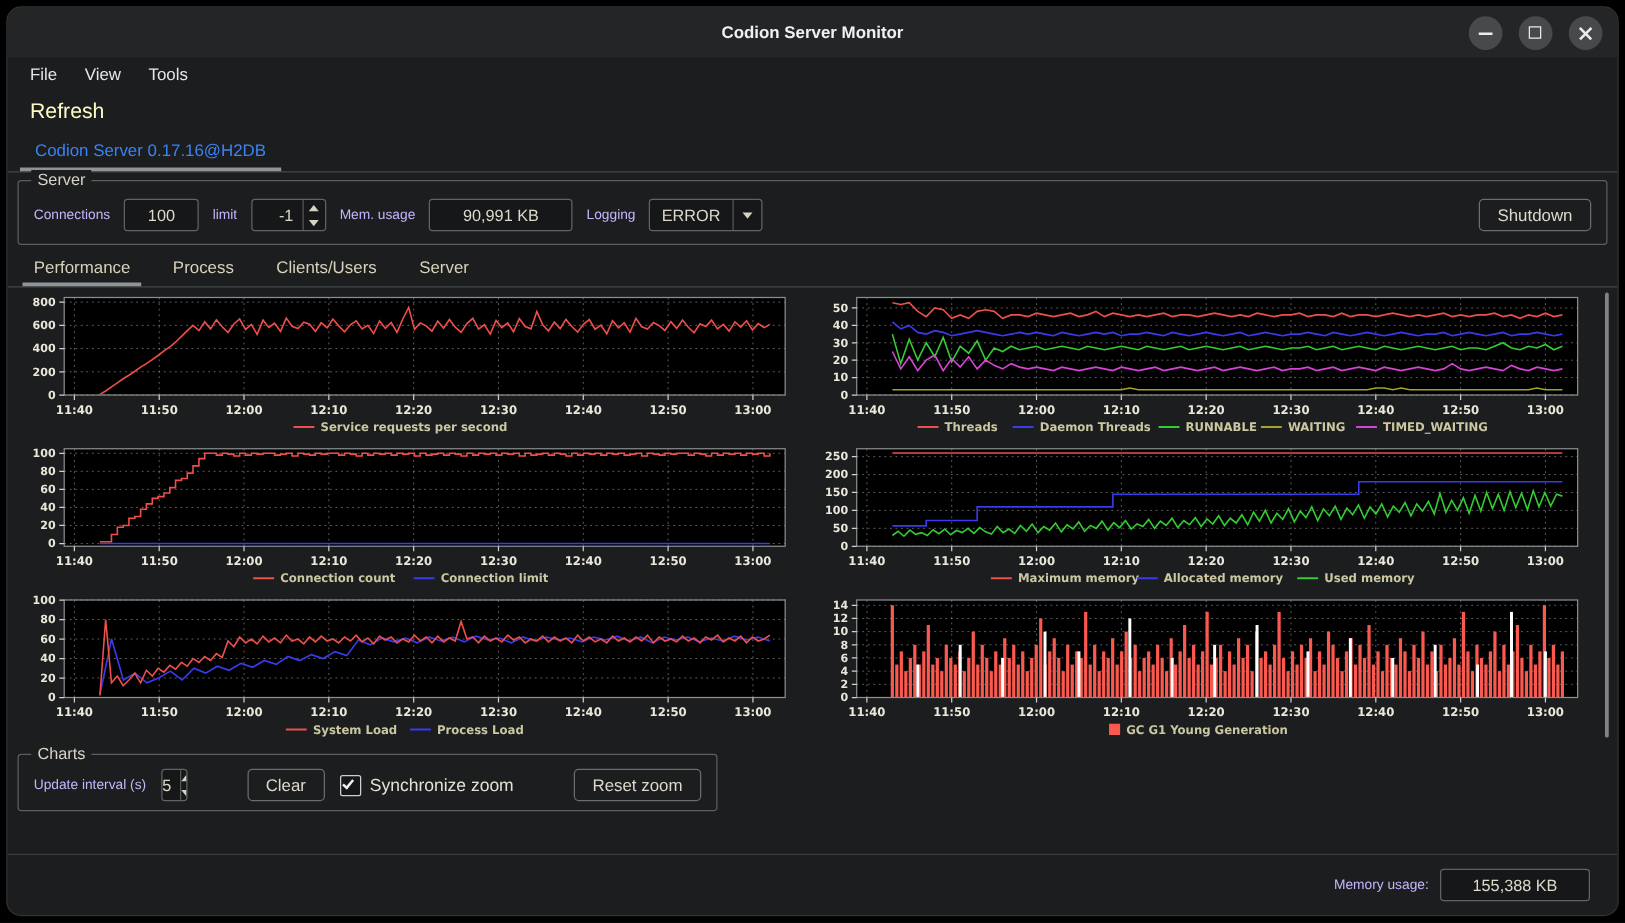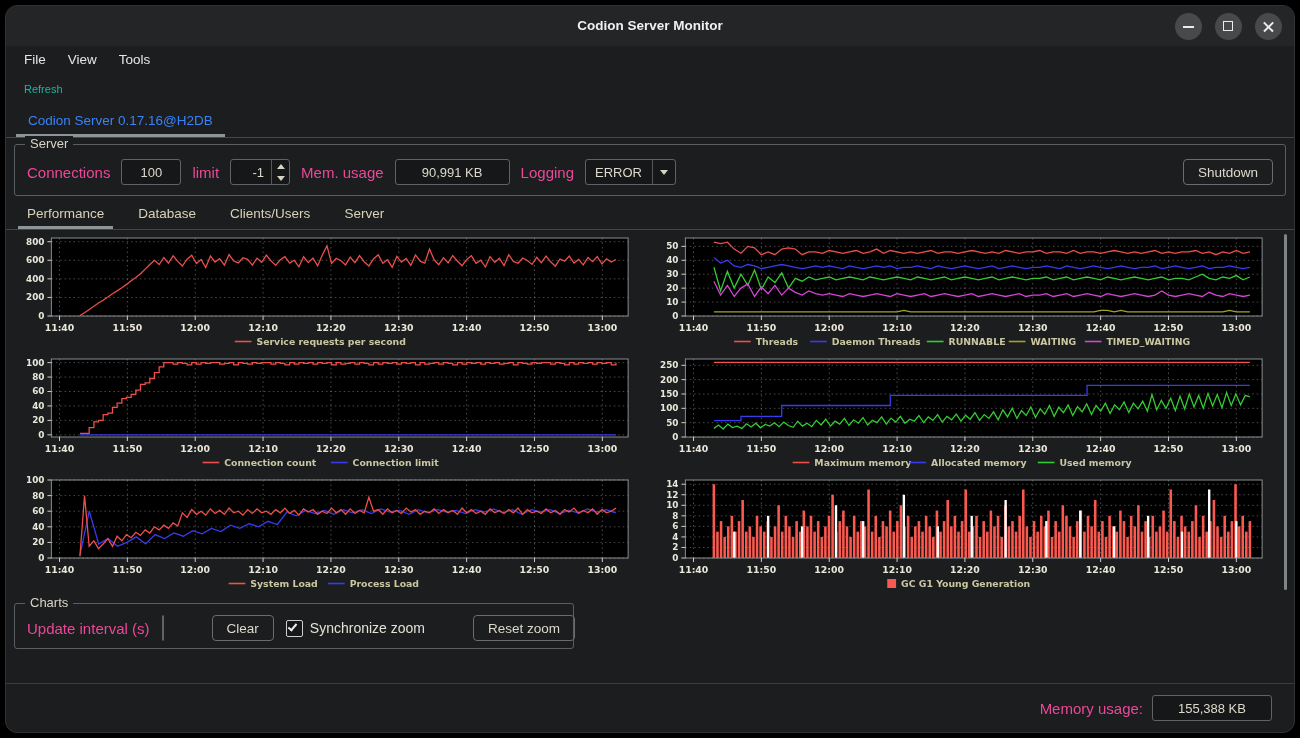--- a/index.html
+++ b/index.html
@@ -18,29 +18,29 @@
   .winbtn .sq { position:absolute; left:8px; top:8px; width:10px; height:10px; border:1.6px solid #ececec; }
   .winbtn .x1,.winbtn .x2 { position:absolute; left:7px; top:12.5px; width:13px; height:1.8px; background:#ececec; }
   .winbtn .x1 { transform:rotate(45deg);} .winbtn .x2 { transform:rotate(-45deg);}
   
   .menubar { height:27px; display:flex; align-items:center; padding-left:18px; gap:22px; flex:0 0 auto; }
   .menu-item { font-size:13.5px; color:#e6e6e6; }
   
   .conn-tabs { height:33px; border-bottom:1px solid #46494b; display:flex; align-items:flex-end; padding-left:6px; flex:0 0 auto; }
   .conn-tab { height:32px; background:#3c434c; display:flex; align-items:center; padding:0 18px; font-size:13px; color:#e3e3e3; border-bottom:3px solid #4a86c4; }
   .refresh-row { height:32px; display:flex; align-items:center; padding-left:18px; flex:0 0 auto; }
-  .refresh-lbl { font-size:11px; color:#14b8a6; }
+  .refresh-lbl { font-size:17px; color:#fef9c3; }
   .server-tabs { height:33px; border-bottom:1px solid #45484a; display:flex; align-items:flex-end; padding-left:10px; flex:0 0 auto; }
   .server-tab { height:30px; display:flex; align-items:center; padding:0 12px; font-size:13.5px; color:#3b82f6; border-bottom:3px solid #8f9496; }
   
   .groupbox { position:relative; border:1px solid #5b5e60; border-radius:3px; }
   .groupbox > .gb-label { position:absolute; top:-9px; left:10px; padding:0 5px; background:#1b1d1e; font-size:13px; color:#d8d4c8; }
   .server-group { margin:6px 8px 2px 8px; height:52px; flex:0 0 auto; }
   .gb-row { display:flex; align-items:center; height:100%; padding:4px 12px 0 12px; gap:11px; }
-  .lbl { font-size:15px; color:#ec4899; white-space:nowrap; }
+  .lbl { font-size:11px; color:#c4b5fd; white-space:nowrap; }
   .field { height:26px; background:#151718; border:1px solid #606365; border-radius:3px; color:#ded9cb; font-size:13px; display:flex; align-items:center; justify-content:center; }
   .spinner { display:flex; height:26px; border:1px solid #606365; border-radius:3px; background:#151718; overflow:hidden; }
   .spin-val { display:flex; align-items:center; justify-content:flex-end; padding-right:7px; color:#ded9cb; font-size:13px; }
   .spin-btns { width:18px; border-left:1px solid #545758; display:flex; flex-direction:column; }
   .spin-btns > div { flex:1; display:flex; align-items:center; justify-content:center; }
   .tri-up { width:0; height:0; border-left:4px solid transparent; border-right:4px solid transparent; border-bottom:5px solid #d6d2c4; }
   .tri-dn { width:0; height:0; border-left:4px solid transparent; border-right:4px solid transparent; border-top:5px solid #d6d2c4; }
   .combo { display:flex; height:26px; border:1px solid #606365; border-radius:3px; background:#151718; overflow:hidden; }
   .combo-val { display:flex; align-items:center; padding:0 10px 0 9px; color:#ded9cb; font-size:13px; }
   .combo-btn { width:23px; border-left:1px solid #545758; display:flex; align-items:center; justify-content:center; }
@@ -125,21 +125,21 @@
             <span class="tri-dn"></span>
           </div>
       </div>
       <div class="spacer"></div>
       <div class="btn">Shutdown</div>
     </div>
   </div>
 
   <div class="view-tabs">
     <div class="view-tab selected">Performance</div>
-    <div class="view-tab">Database</div>
+    <div class="view-tab">Process</div>
     <div class="view-tab">Clients/Users</div>
     <div class="view-tab">Server</div>
   </div>
 
   <div class="charts-wrap">
     <div class="charts-grid">
       <div class="chart-cell">
           <svg viewBox="0 0 634 119" width="100%" height="119" preserveAspectRatio="none">
             <rect x="40" y="5" width="586" height="78" fill="#000"></rect>
             <line x1="40" x2="626" y1="83" y2="83" stroke="#bdbdbd" stroke-width="0.8" stroke-dasharray="1.5 3" opacity="0.5"></line>

